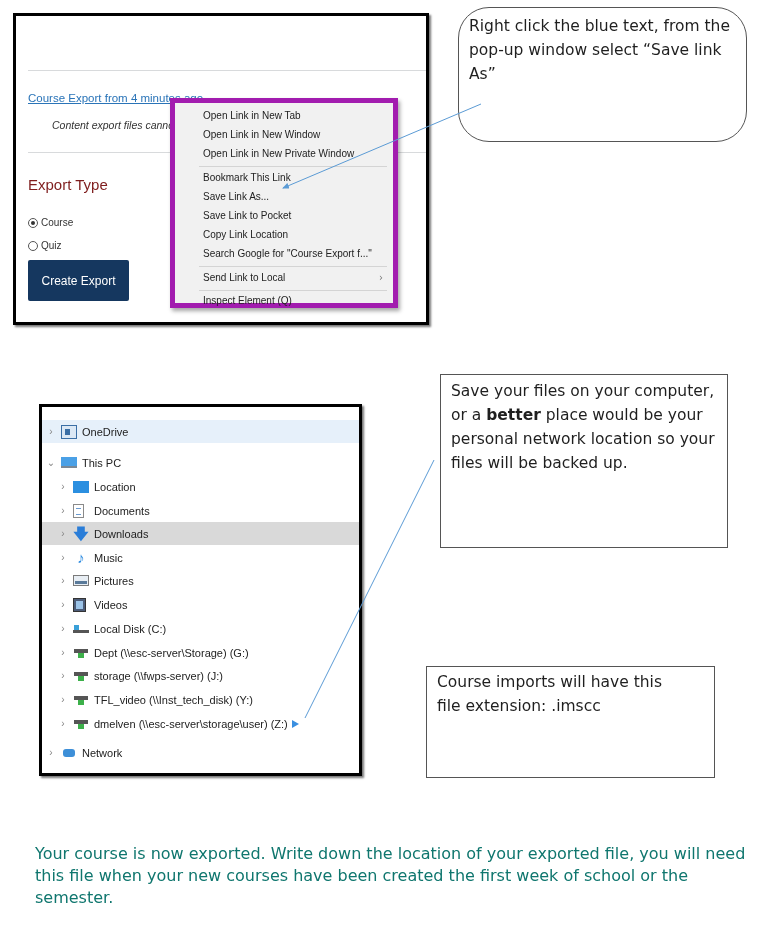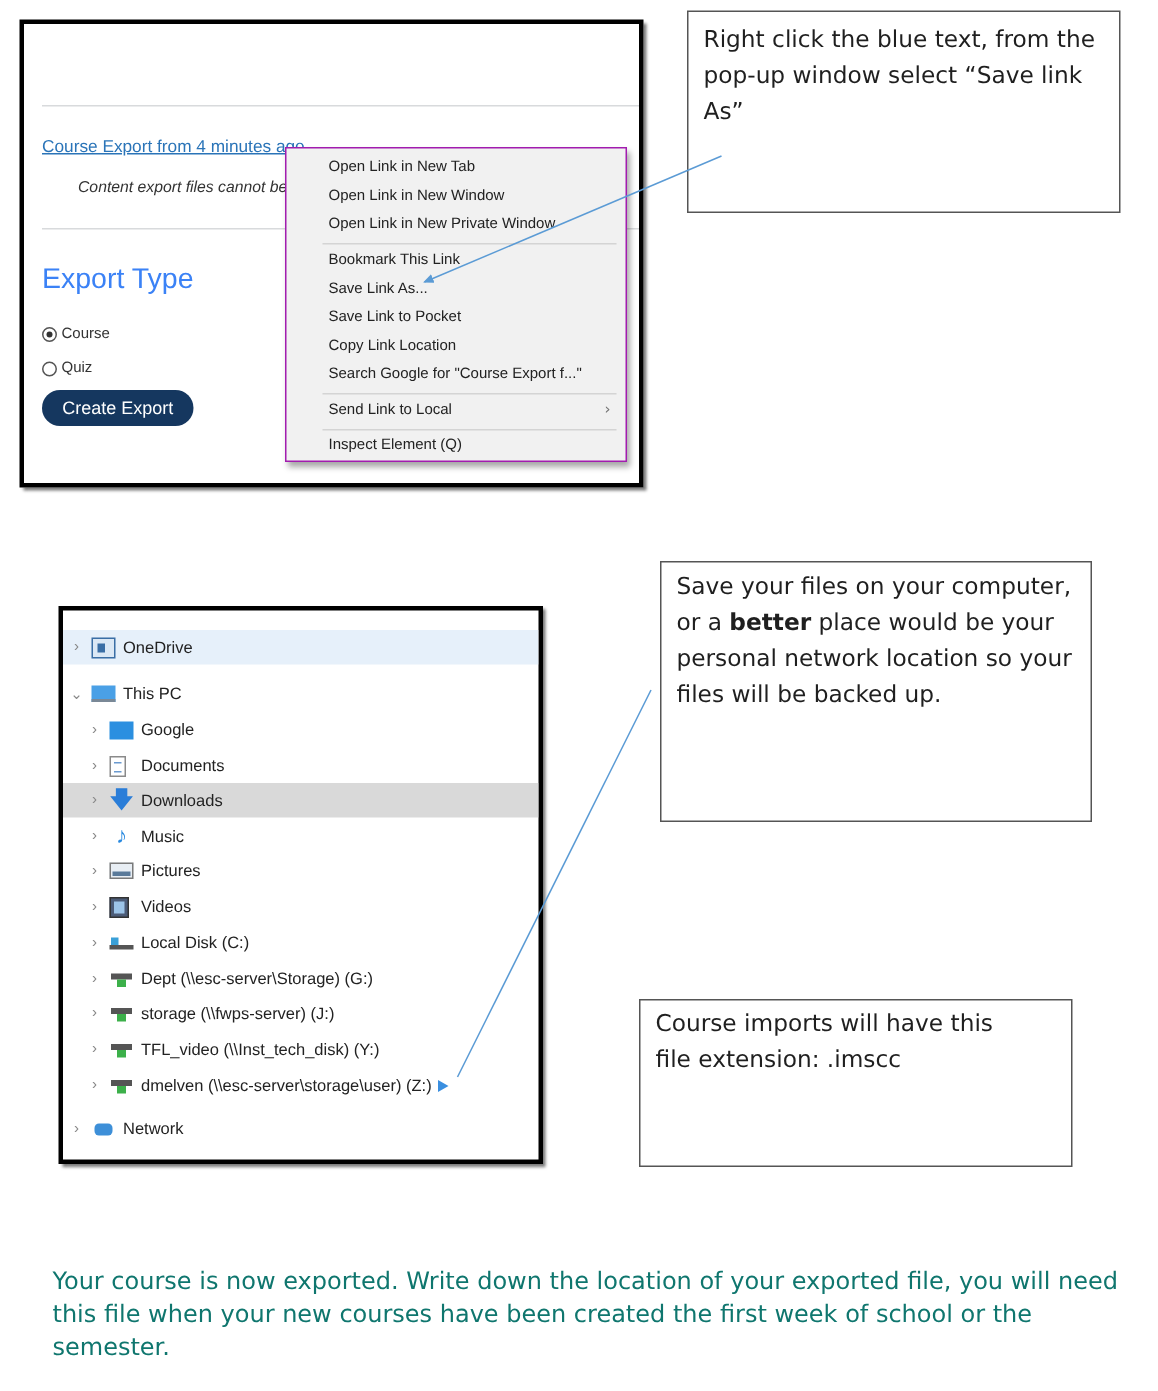--- a/index.html
+++ b/index.html
@@ -12,31 +12,31 @@
       border: 3px solid #000; background: #fff; box-shadow: 2px 2px 2px #777; overflow: hidden;
     }
     .ce-title { position: absolute; left: 12px; top: 10px; font-family: "Liberation Sans", sans-serif;
       font-size: 21px; color: #3a3f44; }
     .hr { position: absolute; left: 12px; right: 0; height: 1px; background: #d8dadc; }
     .ce-link { position: absolute; left: 12px; top: 76px; font-family: "Liberation Sans", sans-serif;
       font-size: 11.5px; color: #2a74b8; text-decoration: underline; white-space: nowrap; }
     .ce-note { position: absolute; left: 12px; top: 103px; font-family: "Liberation Sans", sans-serif;
       font-size: 10.5px; font-style: italic; color: #333; white-space: nowrap; margin-left: 24px; }
     .et-title { position: absolute; left: 12px; top: 160px; font-family: "Liberation Sans", sans-serif;
-      font-size: 19px; color: #3b82f6; }
+      font-size: 15px; color: #7f1d1d; }
     .radio-row { position: absolute; left: 12px; display: flex; align-items: center; gap: 3px;
       font-family: "Liberation Sans", sans-serif; font-size: 10px; color: #333; }
     .radio { width: 10px; height: 10px; border: 1px solid #555; border-radius: 50%; position: relative; background: #fff; }
     .radio.on::after { content: ""; position: absolute; left: 2px; top: 2px; width: 4px; height: 4px; border-radius: 50%; background: #333; }
-    .create-btn { position: absolute; left: 12px; top: 244px; width: 101px; height: 24px;
-      background: #15375f; color: #fff; border-radius: 12px; font-family: "Liberation Sans", sans-serif;
+    .create-btn { position: absolute; left: 12px; top: 244px; width: 101px; height: 41px;
+      background: #15375f; color: #fff; border-radius: 2px; font-family: "Liberation Sans", sans-serif;
       font-size: 12px; display: flex; align-items: center; justify-content: center; }
 
-    .ctx-menu { position: absolute; left: 174px; top: 82px; width: 228px; height: 210px;
-      background: #f1f1f1; border: 1px solid #a21caf; box-shadow: 2px 3px 4px rgba(0,0,0,0.35); padding-left: 28px; }
+    .ctx-menu { position: absolute; left: 154px; top: 82px; width: 228px; height: 210px;
+      background: #f1f1f1; border: 5px solid #a21caf; box-shadow: 2px 3px 4px rgba(0,0,0,0.35); padding-left: 28px; }
     .ctx-item { position: absolute; left: 28px; font-family: "Liberation Sans", sans-serif;
       font-size: 10px; color: #222; white-space: nowrap; }
     .ctx-sep { position: absolute; left: 24px; right: 6px; height: 1px; background: #d4d4d4; }
     .ctx-chev { position: absolute; right: 10px; font-size: 10px; color: #777; }
 
     
     .callout { position: absolute; border: 1px solid #555; background: #fff;
       font-family: "DejaVu Sans", sans-serif; font-size: 15.5px; line-height: 24px; color: #1f1f1f;
       padding: 2px 10px; }
     .callout b { font-weight: bold; }
@@ -117,39 +117,39 @@
     <div class="ctx-sep" style="top:163px;"></div>
     <div class="ctx-item" style="top:169px; right:10px;">
       <span>Send Link to Local</span>
     </div>
     <span class="ctx-chev" style="top:169px;">›</span>
     <div class="ctx-sep" style="top:187px;"></div>
     <div class="ctx-item" style="top:192px;text-align:center;">Inspect Element (Q)</div>
   </div>
 </div>
 
-<div class="callout" style="left:458px; top:7px; width:289px; height:135px; padding-top:6px;">
+<div class="callout" style="left:458px; top:7px; width:289px; height:135px; padding-top:6px;border-radius:31px;">
   <span>Right click the blue text, from the pop-up window select “Save link As”</span>
 </div>
 
 <div class="frame2">
   <div class="tree-row sel-light" style="top:13px; padding-left:4px;">
     <span class="chev">›</span>
     <span class="ico onedrive"></span>
     <span>OneDrive</span>
   </div>
   <div class="tree-row" style="top:44px; padding-left:4px;">
     <span class="chev">⌄</span>
     <span class="ico pc"></span>
     <span>This PC</span>
   </div>
   <div class="tree-row" style="top:68px; padding-left:16px;">
     <span class="chev">›</span>
     <span class="ico desktop"></span>
-    <span>Google</span>
+    <span>Location</span>
   </div>
   <div class="tree-row" style="top:92px; padding-left:16px;">
     <span class="chev">›</span>
     <span class="ico docs"></span>
     <span>Documents</span>
   </div>
   <div class="tree-row sel-grey" style="top:115px; padding-left:16px;">
     <span class="chev">›</span>
     <span class="glyph down">🡇</span>
     <span>Downloads</span>

